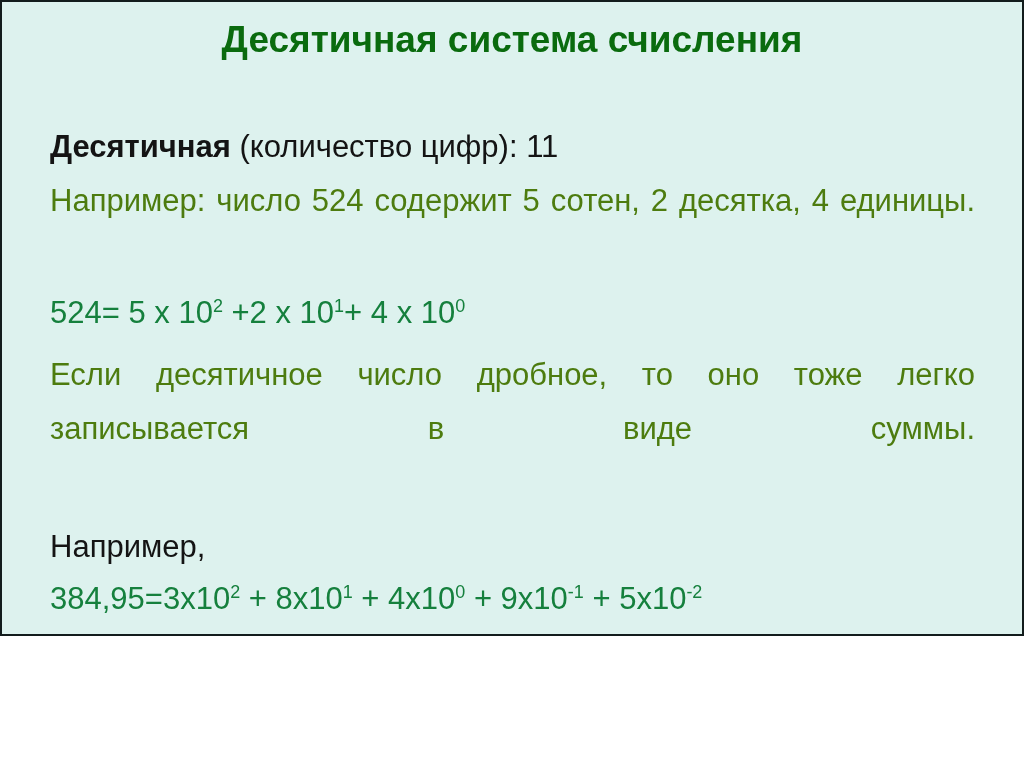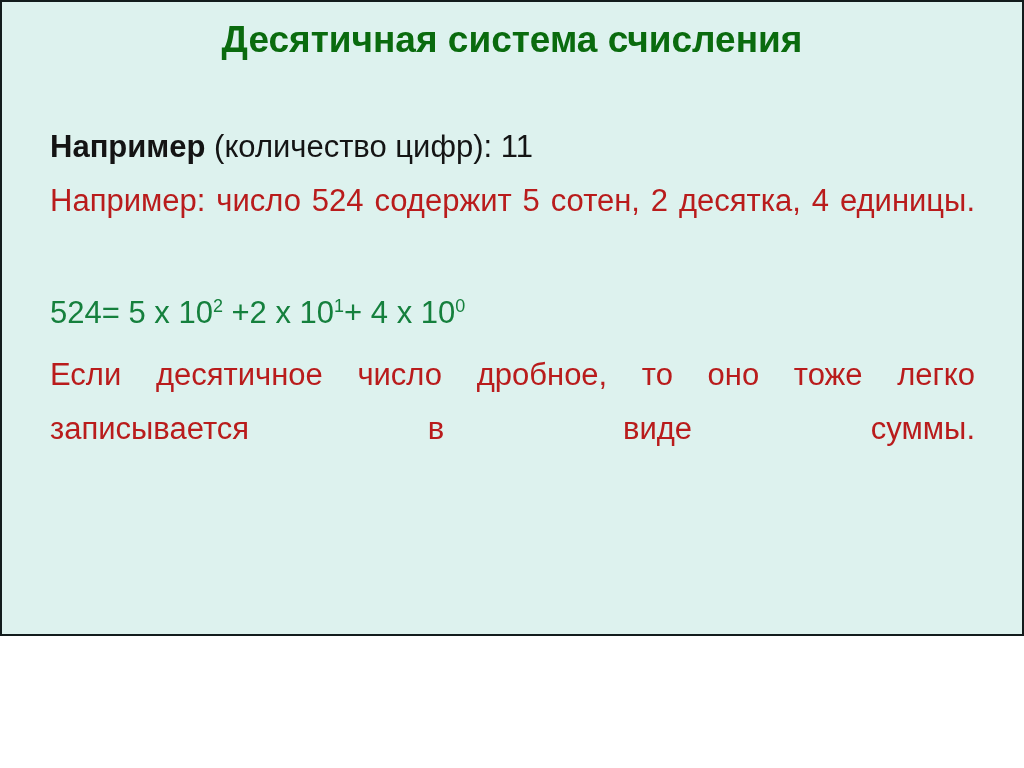--- a/index.html
+++ b/index.html
@@ -47,21 +47,21 @@
   }
 
   .line {
     color: #141414;
     font-size: 31px;
     line-height: 54px;
     white-space: nowrap;
   }
 
   .para {
-    color: #b91c1c;
+    color: #4d7c0f;
     font-size: 31px;
     line-height: 54px;
     text-align: justify;
     text-align-last: left;
     text-justify: inter-word;
   }
 
   .para .filler {
     display: inline-block;
     width: 100%;
@@ -94,37 +94,41 @@
 <body>
 
 <div class="slide">
 
   <div class="slide-title">Десятичная система счисления</div>
 
   <div class="body-block">
 
 
     <div class="line">
-      <span class="b">Например</span><span> (количество цифр): 11</span>
+      <span class="b">Десятичная</span><span> (количество цифр): 11</span>
     </div>
 
     <div class="para">
       <span>Например: число 524 содержит 5 сотен, 2 десятка, 4 единицы.</span><span class="filler"></span>
     </div>
 
     <div class="gap-sm"></div>
 
     <div class="formula">
       <span>524= 5 x 10</span><sup>2</sup><span> +2 x 10</span><sup>1</sup><span>+ 4 x 10</span><sup>0</sup>
     </div>
 
     <div class="gap-md"></div>
 
     <div class="para">
       <span>Если десятичное число дробное, то оно тоже легко записывается в виде суммы.</span><span class="filler"></span>
     </div>
 
     <div class="gap-md"></div>
 
+    <div class="line">Например,</div>
 
+    <div class="formula">
+      <span>384,95=3x10</span><sup>2</sup><span> + 8x10</span><sup>1</sup><span> + 4x10</span><sup>0</sup><span> + 9x10</span><sup>-1</sup><span> + 5x10</span><sup>-2</sup>
+    </div>
 
   </div>
 </div>
 
 </body></html>

